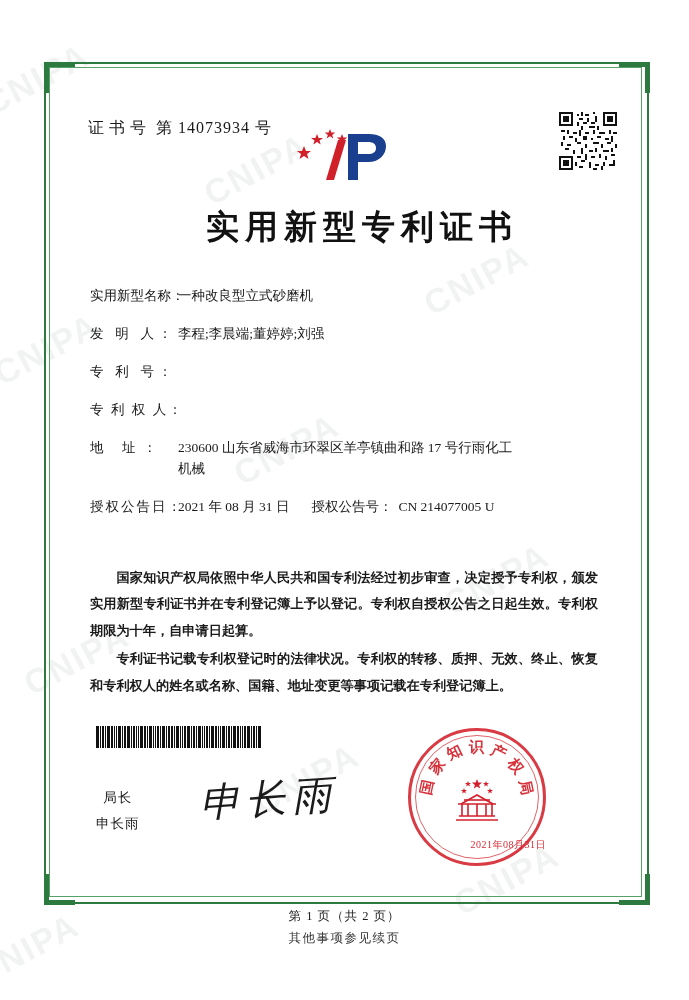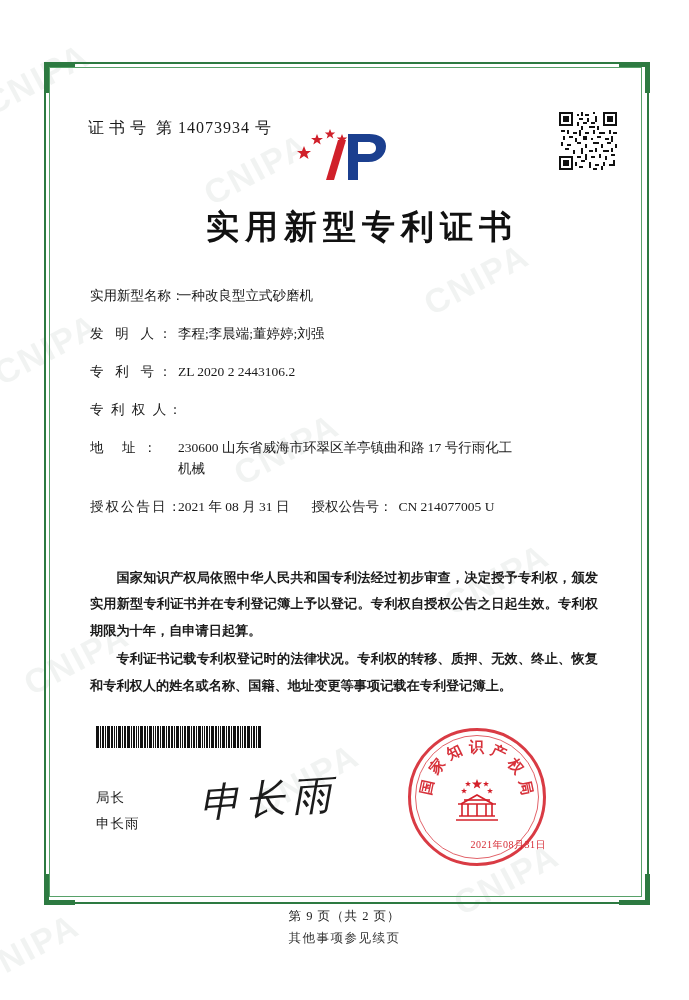--- a/index.html
+++ b/index.html
@@ -176,20 +176,21 @@
   }
 
   
   .sig-label {
     position: absolute;
     left: 96px;
     top: 785px;
     font-size: 13.5px;
     line-height: 1.9;
     letter-spacing: 1px;
+    text-align: center;
   }
   .handwriting {
     position: absolute;
     left: 200px;
     top: 770px;
     width: 175px;
     height: 70px;
     font-family: "Liberation Serif", serif;
     font-size: 40px;
     color: #1b1b1b;
@@ -407,21 +408,20 @@
       <div class="fvalue">一种改良型立式砂磨机</div>
     </div>
 
     <div class="frow">
       <div class="flabel sp3">发 明 人：</div>
       <div class="fvalue">李程;李晨端;董婷婷;刘强</div>
     </div>
 
     <div class="frow">
       <div class="flabel sp3">专 利 号：</div>
-      <div class="fvalue">ZL 2020 2 2443106.2</div>
     </div>
 
 
     <div class="frow">
       <div class="flabel sp2">专 利 权 人：</div>
     </div>
 
     <div class="frow">
       <div class="flabel sp4">地 址：</div>
       <div class="fvalue">
@@ -481,16 +481,16 @@
         <span class="seal-char" style="left: 12.0926px; top: 49.6044px; transform: rotate(-78deg);">国</span>
         <span class="seal-char" style="left: 21.5995px; top: 29.2169px; transform: rotate(-52deg);">家</span>
         <span class="seal-char" style="left: 39.0814px; top: 15.0603px; transform: rotate(-26deg);">知</span>
         <span class="seal-char" style="left: 61px; top: 10px; transform: rotate(0deg);">识</span>
         <span class="seal-char" style="left: 82.9186px; top: 15.0603px; transform: rotate(26deg);">产</span>
         <span class="seal-char" style="left: 100.401px; top: 29.2169px; transform: rotate(52deg);">权</span>
         <span class="seal-char" style="left: 109.907px; top: 49.6044px; transform: rotate(78deg);">局</span>
       </div>
   </div>
 
-  <div class="page-no">第 9 页（共 2 页）</div>
+  <div class="page-no">第 1 页（共 2 页）</div>
   <div class="footnote">其他事项参见续页</div>
 
 </div>
 
 </body></html>

